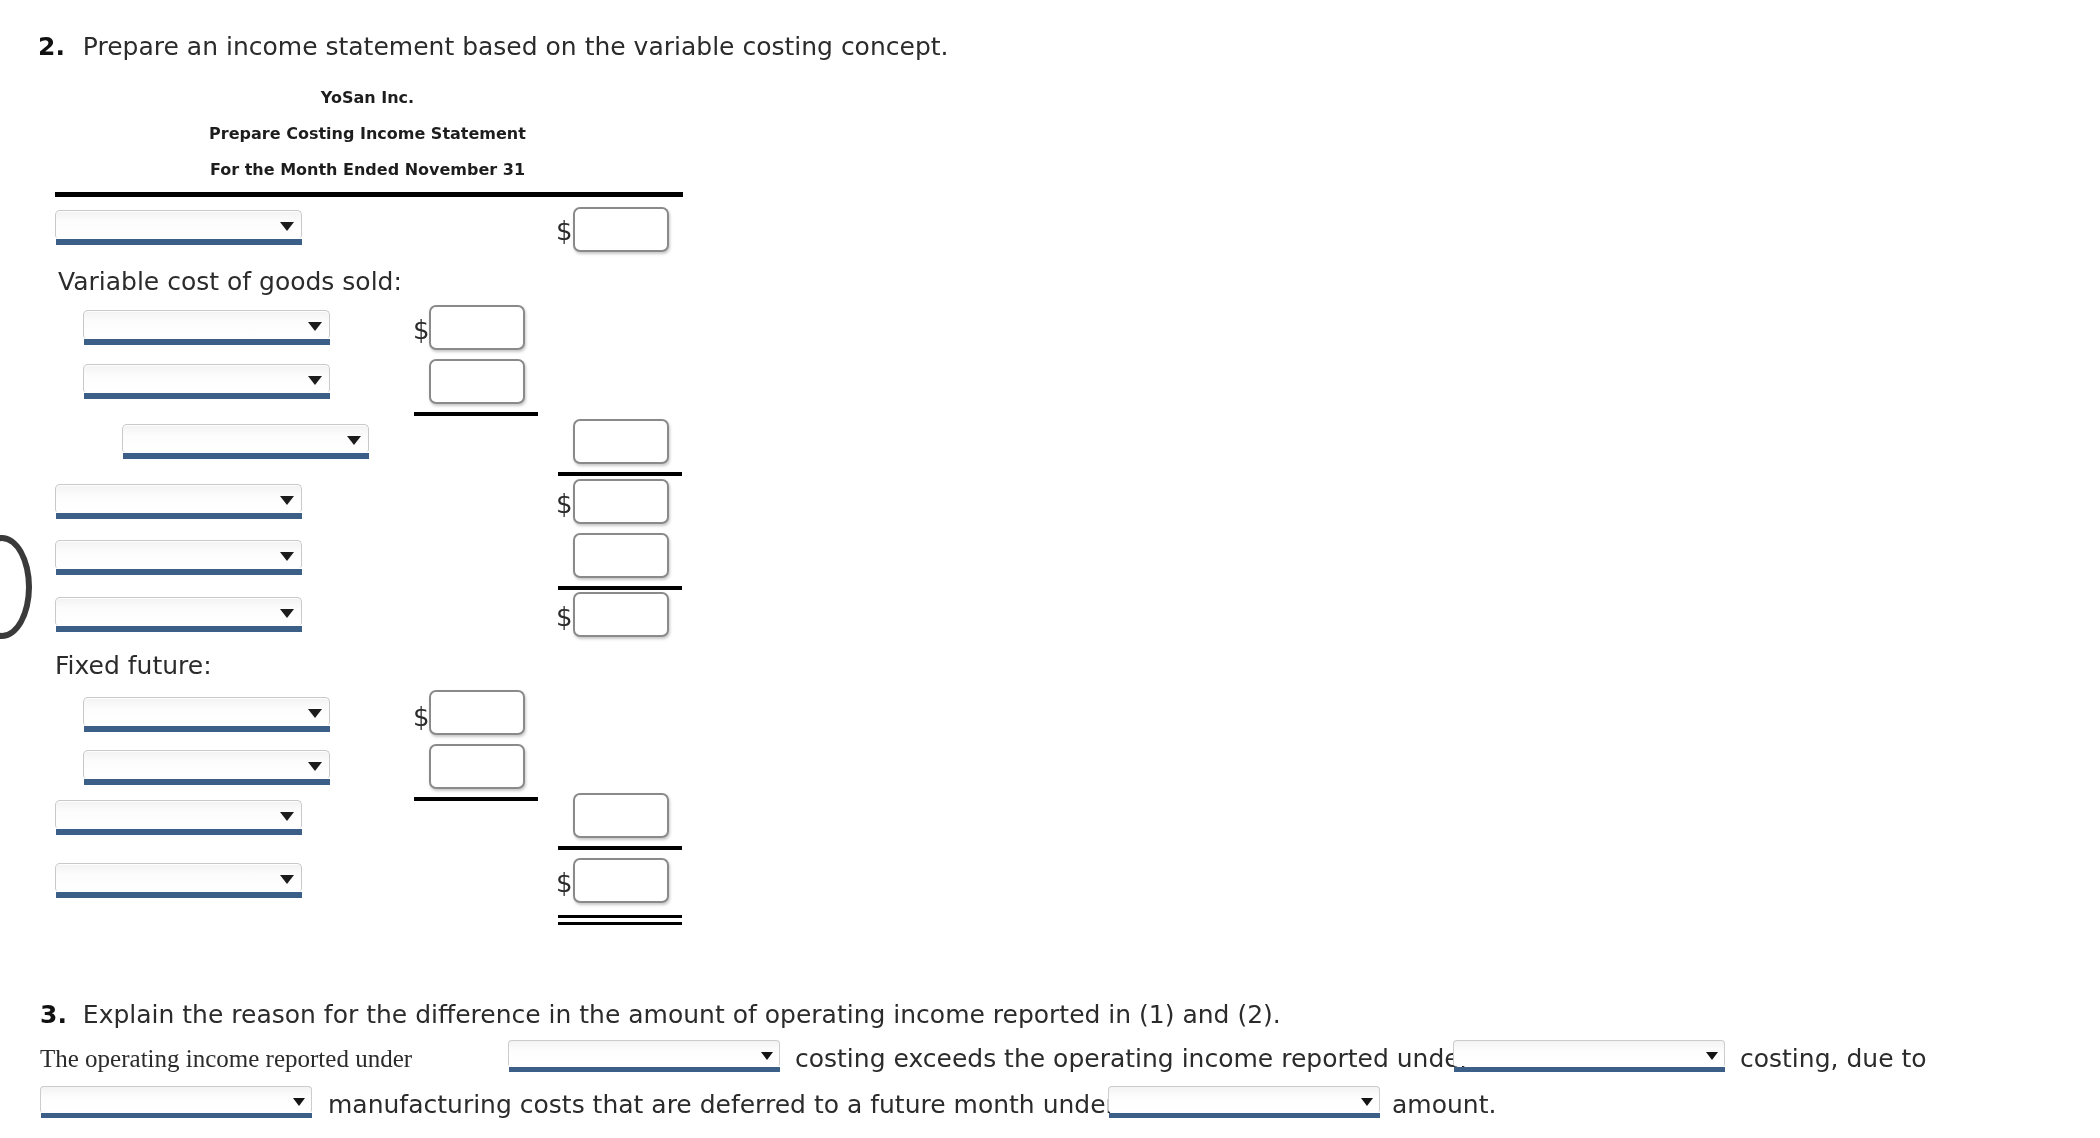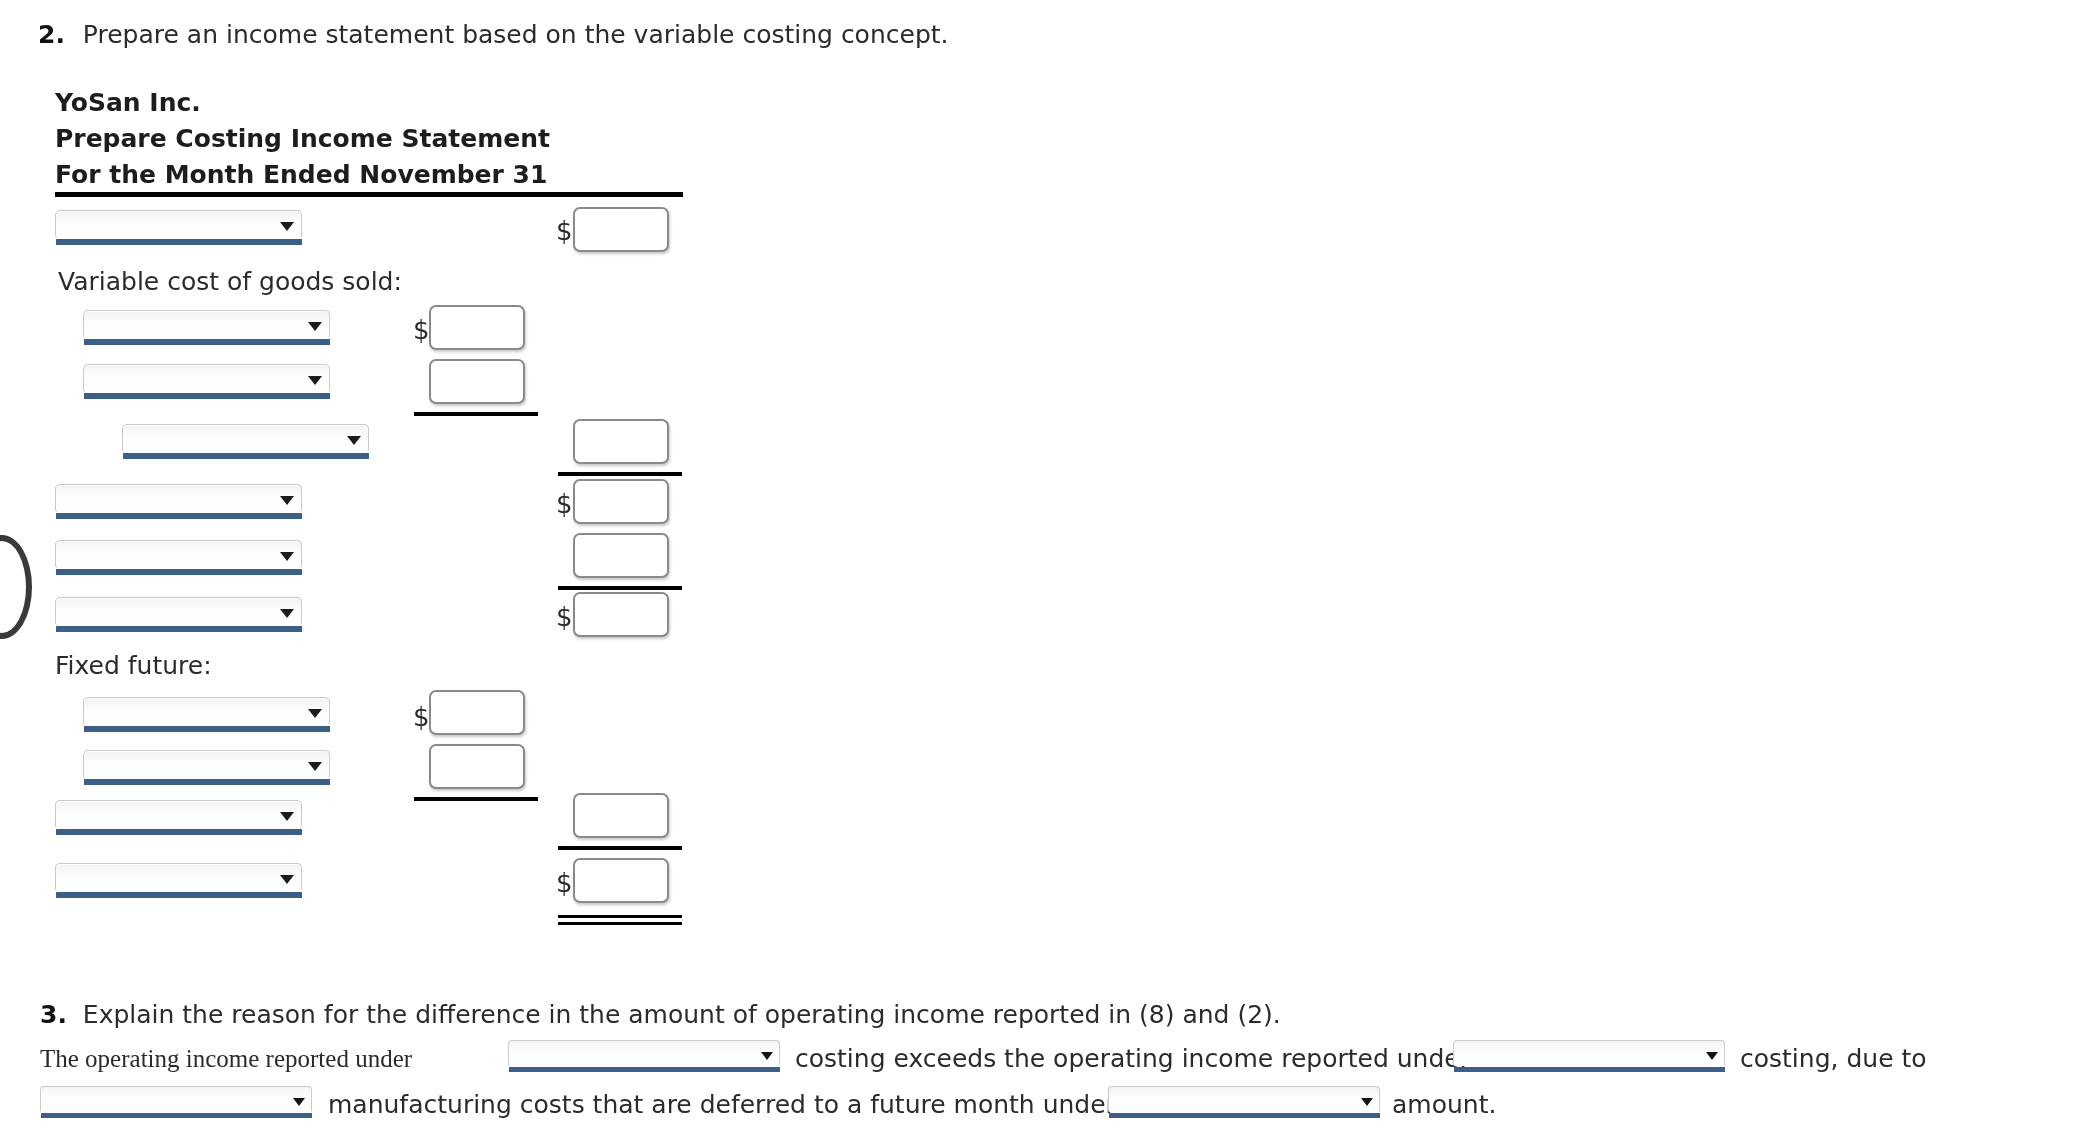--- a/index.html
+++ b/index.html
@@ -25,23 +25,24 @@
     color: #2b2b2b;
   }
   .qnum {
     font-weight: bold;
     color: #111111;
   }
 
   
   .stmt-title {
     position: absolute;
-    font-size: 25px;
+    font-size: 16px;
     font-weight: bold;
     color: #1d1d1d;
+    text-align: center;
     white-space: nowrap;
   }
   .header-rule {
     position: absolute;
     background: #000000;
     height: 5px;
   }
 
   
   .caption {
@@ -169,21 +170,21 @@
     margin-top: -2px;
     width: 0; height: 0;
     border-left: 6px solid transparent;
     border-right: 6px solid transparent;
     border-top: 8px solid #141414;
   }
 </style>
 </head>
 <body>
 
-<div class="qline" style="left:38px; top:20px;">
+<div class="qline" style="left:38px; top:32px;">
   <span class="qnum">2.</span>
   <span style="margin-left:10px;">Prepare an income statement based on the variable costing concept.</span>
 </div>
 
 <div class="stmt-title" style="left:55px; top:88px; width:625px;">YoSan Inc.</div>
 <div class="stmt-title" style="left:55px; top:124px; width:625px;">Prepare Costing Income Statement</div>
 <div class="stmt-title" style="left:55px; top:160px; width:625px;">For the Month Ended November 31</div>
 <div class="header-rule" style="left:55px; top:192px; width:628px;"></div>
 
 <div class="dd" style="left:55px; top:210px; width:247px;">
@@ -298,21 +299,21 @@
 <span class="dollar" style="left:556px; top:870px;">$</span>
 <div class="numbox" style="left:573px; top:858px; width:96px; height:45px;">
   <span class="numval"></span>
 </div>
 <div class="dblrule" style="left:558px; top:915px; width:124px;"></div>
 
 <div class="arc-artifact" style="left:-28px; top:535px; width:48px; height:92px;"></div>
 
 <div class="qline" style="left:40px; top:1000px;">
   <span class="qnum">3.</span>
-  <span style="margin-left:8px;">Explain the reason for the difference in the amount of operating income reported in (8) and (2).</span>
+  <span style="margin-left:8px;">Explain the reason for the difference in the amount of operating income reported in (1) and (2).</span>
 </div>
 
 <div class="qline" style="left:40px; top:1044px;font-family:Liberation Serif, serif;">The operating income reported under</div>
 <div class="inline-dd" style="left:508px; top:1040px; width:272px;">
   <span class="dd-arrow"></span>
   <span class="dd-underline"></span>
 </div>
 <div class="qline" style="left:795px; top:1044px;">costing exceeds the operating income reported under</div>
 <div class="inline-dd" style="left:1453px; top:1040px; width:272px;">
   <span class="dd-arrow"></span>

